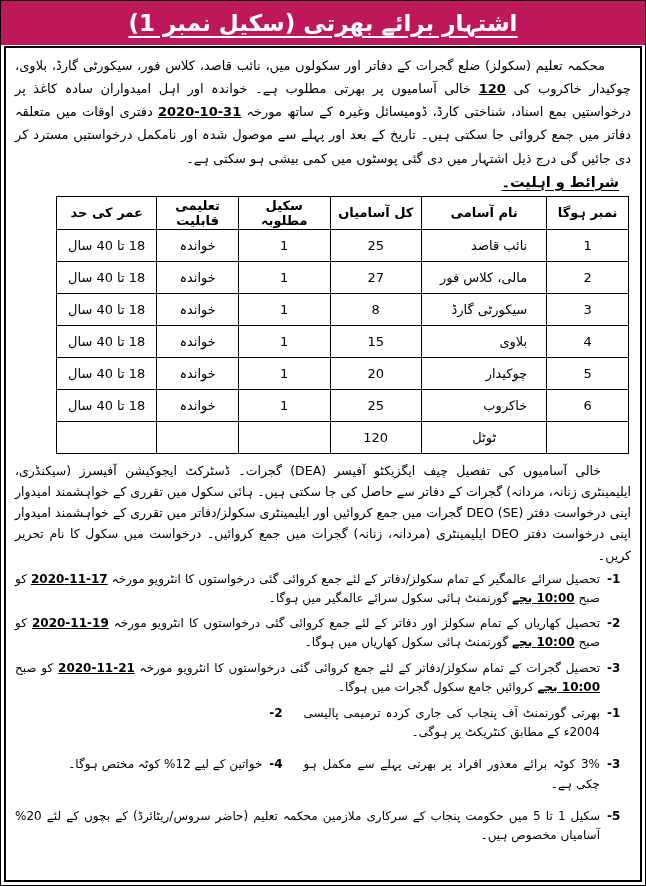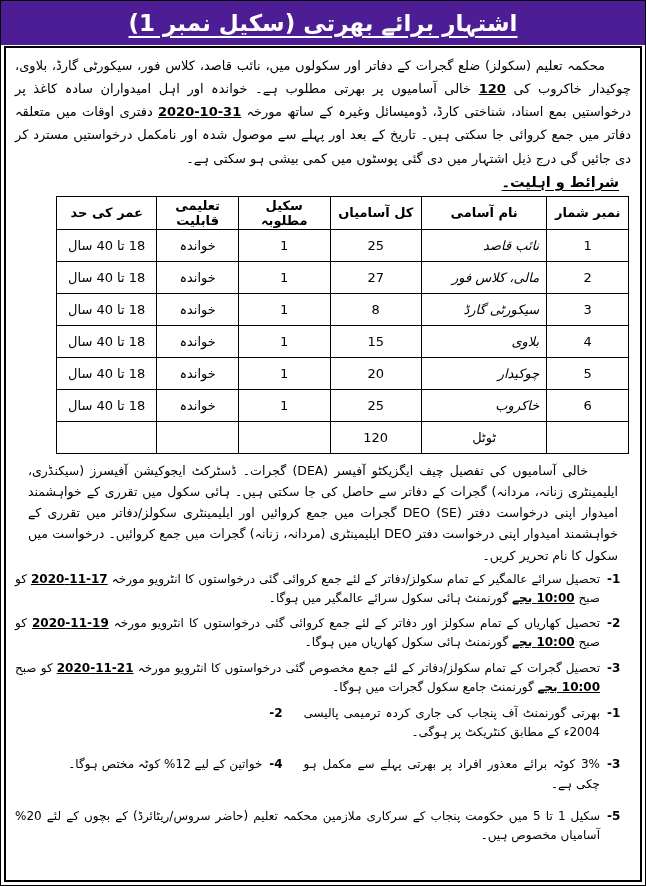--- a/index.html
+++ b/index.html
@@ -3,21 +3,21 @@
 <meta charset="utf-8">
 <style>
   html,body{margin:0;padding:0;background:#e8e8e8;}
   .page{
     width:646px;height:886px;background:#fff;position:relative;
     font-family:"DejaVu Sans",sans-serif;color:#000;box-sizing:border-box;
     border:1px solid #000;overflow:hidden;margin:0 auto;
   }
   
   .header-bar{
-    position:absolute;top:0;left:0;right:0;height:44px;background:#4c1d95;
+    position:absolute;top:0;left:0;right:0;height:44px;background:#be185d;
     display:flex;align-items:center;justify-content:center;
   }
   .header-title{
     color:#fff;font-size:23px;font-weight:bold;
     text-decoration:underline;text-underline-offset:5px;
     letter-spacing:.5px;direction:rtl;
   }
   
   .content{
     position:absolute;top:45px;left:3px;right:3px;bottom:3px;
@@ -37,26 +37,26 @@
   
   table.vacancy{
     border-collapse:collapse;width:93%;margin:1px 38px 4px auto;
     margin-right:2px;
   }
   table.vacancy th,table.vacancy td{
     border:1.6px solid #000;text-align:center;vertical-align:middle;
     font-size:13px;height:29px;padding:1px 4px;
   }
   table.vacancy th{font-weight:bold;font-size:13px;}
-  table.vacancy td.post{text-align:right;padding-right:7px;font-style:italic;}
+  table.vacancy td.post{text-align:right;padding-right:19px;}
   col.c-serial{width:14.3%;}col.c-post{width:21.9%;}col.c-total{width:16%;}
   col.c-scale{width:16%;}col.c-qual{width:14.3%;}col.c-age{width:17.5%;}
   
   .details{
-    margin:2px 13px 3px;font-size:12.5px;line-height:1.7;text-align:justify;
+    margin:2px 0 3px;font-size:12.5px;line-height:1.7;text-align:justify;
     text-indent:30px;
   }
   .num-item{display:flex;gap:7px;font-size:12px;line-height:1.6;margin:0 0 6px;}
   .num-item .num{min-width:22px;text-align:left;font-weight:bold;flex:none;}
   .num-item .txt{flex:1;text-align:justify;}
   .schedule-list{margin:1px 2px 0 0;}
   
   .conditions{
     display:grid;grid-template-columns:53% 45%;column-gap:2%;
     row-gap:7px;margin:1px 2px 0 0;
@@ -82,21 +82,21 @@
       <colgroup>
         <col class="c-serial">
           <col class="c-post">
           <col class="c-total">
         <col class="c-scale">
           <col class="c-qual">
           <col class="c-age">
       </colgroup>
       <thead>
         <tr>
-          <th>نمبر شمار</th>
+          <th>نمبر ہوگا</th>
           <th>نام آسامی</th>
           <th>کل آسامیاں</th>
           <th>سکیل مطلوبہ</th>
           <th>تعلیمی قابلیت</th>
           <th>عمر کی حد</th>
         </tr>
       </thead>
       <tbody>
         <tr>
           <td>1</td>
@@ -164,21 +164,21 @@
       <div class="num-item">
         <span class="num">1-</span>
         <span class="txt"><span>تحصیل سرائے عالمگیر کے تمام سکولز/دفاتر کے لئے جمع کروائی گئی درخواستوں کا انٹرویو مورخہ </span><span class="hl">17-11-2020</span><span> کو صبح </span><span class="hl">10:00 بجے</span><span> گورنمنٹ ہائی سکول سرائے عالمگیر میں ہوگا۔</span></span>
       </div>
       <div class="num-item">
         <span class="num">2-</span>
         <span class="txt"><span>تحصیل کھاریاں کے تمام سکولز اور دفاتر کے لئے جمع کروائی گئی درخواستوں کا انٹرویو مورخہ </span><span class="hl">19-11-2020</span><span> کو صبح </span><span class="hl">10:00 بجے</span><span> گورنمنٹ ہائی سکول کھاریاں میں ہوگا۔</span></span>
       </div>
       <div class="num-item">
         <span class="num">3-</span>
-        <span class="txt"><span>تحصیل گجرات کے تمام سکولز/دفاتر کے لئے جمع مخصوص گئی درخواستوں کا انٹرویو مورخہ </span><span class="hl">21-11-2020</span><span> کو صبح </span><span class="hl">10:00 بجے</span><span> گورنمنٹ جامع سکول گجرات میں ہوگا۔</span></span>
+        <span class="txt"><span>تحصیل گجرات کے تمام سکولز/دفاتر کے لئے جمع کروائی گئی درخواستوں کا انٹرویو مورخہ </span><span class="hl">21-11-2020</span><span> کو صبح </span><span class="hl">10:00 بجے</span><span> کروائیں جامع سکول گجرات میں ہوگا۔</span></span>
       </div>
     </div>
 
 
     <div class="conditions">
       <div class="num-item">
         <span class="num">1-</span>
         <span class="txt">بھرتی گورنمنٹ آف پنجاب کی جاری کردہ ترمیمی پالیسی 2004ء کے مطابق کنٹریکٹ پر ہوگی۔</span>
       </div>
       <div class="num-item">

